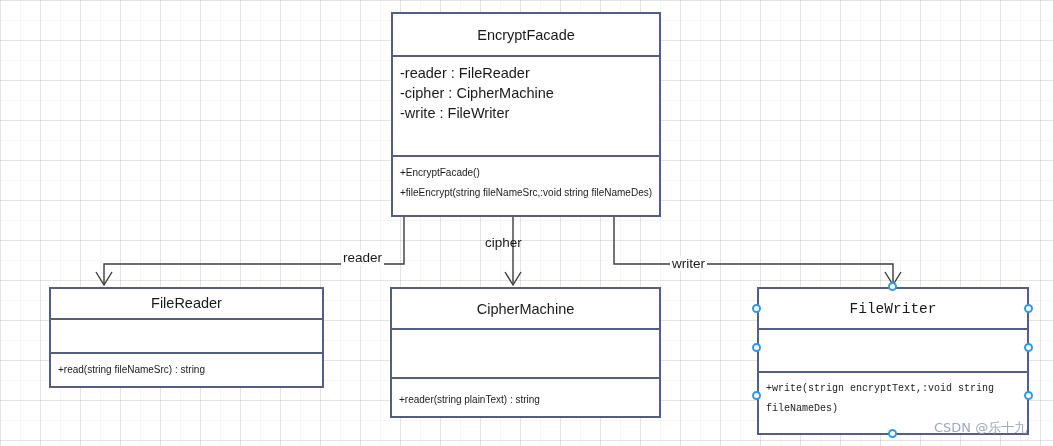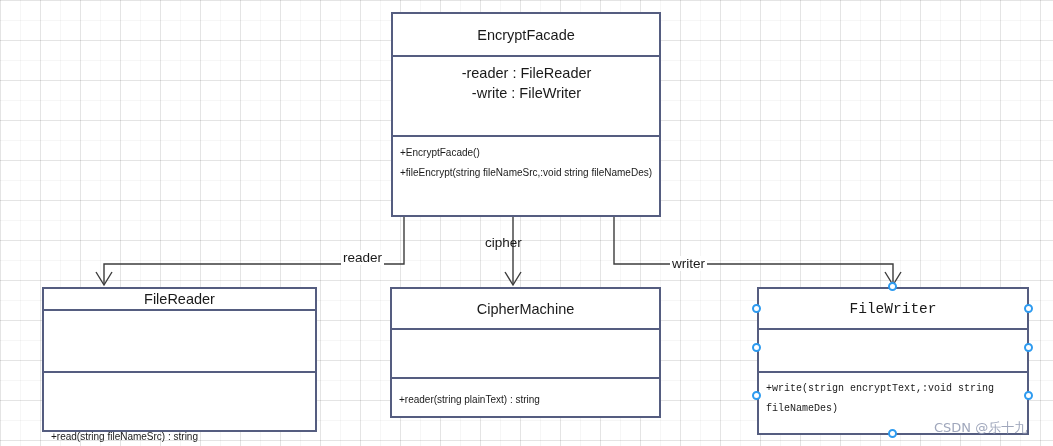--- a/index.html
+++ b/index.html
@@ -113,31 +113,32 @@
     </g>
 
     <g>
       <path d="M 614 217 L 614 264 L 893 264 L 893 284" fill="none" stroke="#3c3c3c" stroke-width="1.4"></path>
       <path d="M 885 272 L 893 285 L 901 272" fill="none" stroke="#3c3c3c" stroke-width="1.4"></path>
     </g>
   </svg>
 
   <div class="uml-class" style="left:391px; top:12px; width:270px; height:205px;">
     <div class="uml-name" style="height:43px;">EncryptFacade</div>
-    <div class="uml-attrs" style="height:80px;text-align:center;">
+    <div class="uml-attrs" style="height:100px;">
       <div class="uml-row">-reader : FileReader</div>
+      <div class="uml-row">-cipher : CipherMachine</div>
       <div class="uml-row">-write : FileWriter</div>
     </div>
     <div class="uml-ops">
       <div class="uml-row">+EncryptFacade()</div>
       <div class="uml-row">+fileEncrypt(string fileNameSrc,:void string fileNameDes)</div>
     </div>
   </div>
 
-  <div class="uml-class" style="left:42px; top:287px; width:275px; height:145px;gap:48px;">
+  <div class="uml-class" style="left:49px; top:287px; width:275px; height:101px;">
     <div class="uml-name" style="height:41px;">FileReader</div>
     <div class="uml-attrs" style="height:43px;"></div>
     <div class="uml-ops">
       <div class="uml-row">+read(string fileNameSrc) : string</div>
     </div>
   </div>
 
   <div class="uml-class" style="left:390px; top:287px; width:271px; height:131px;justify-content:space-between;">
     <div class="uml-name" style="height:41px;">CipherMachine</div>
     <div class="uml-attrs" style="height:43px;"></div>

